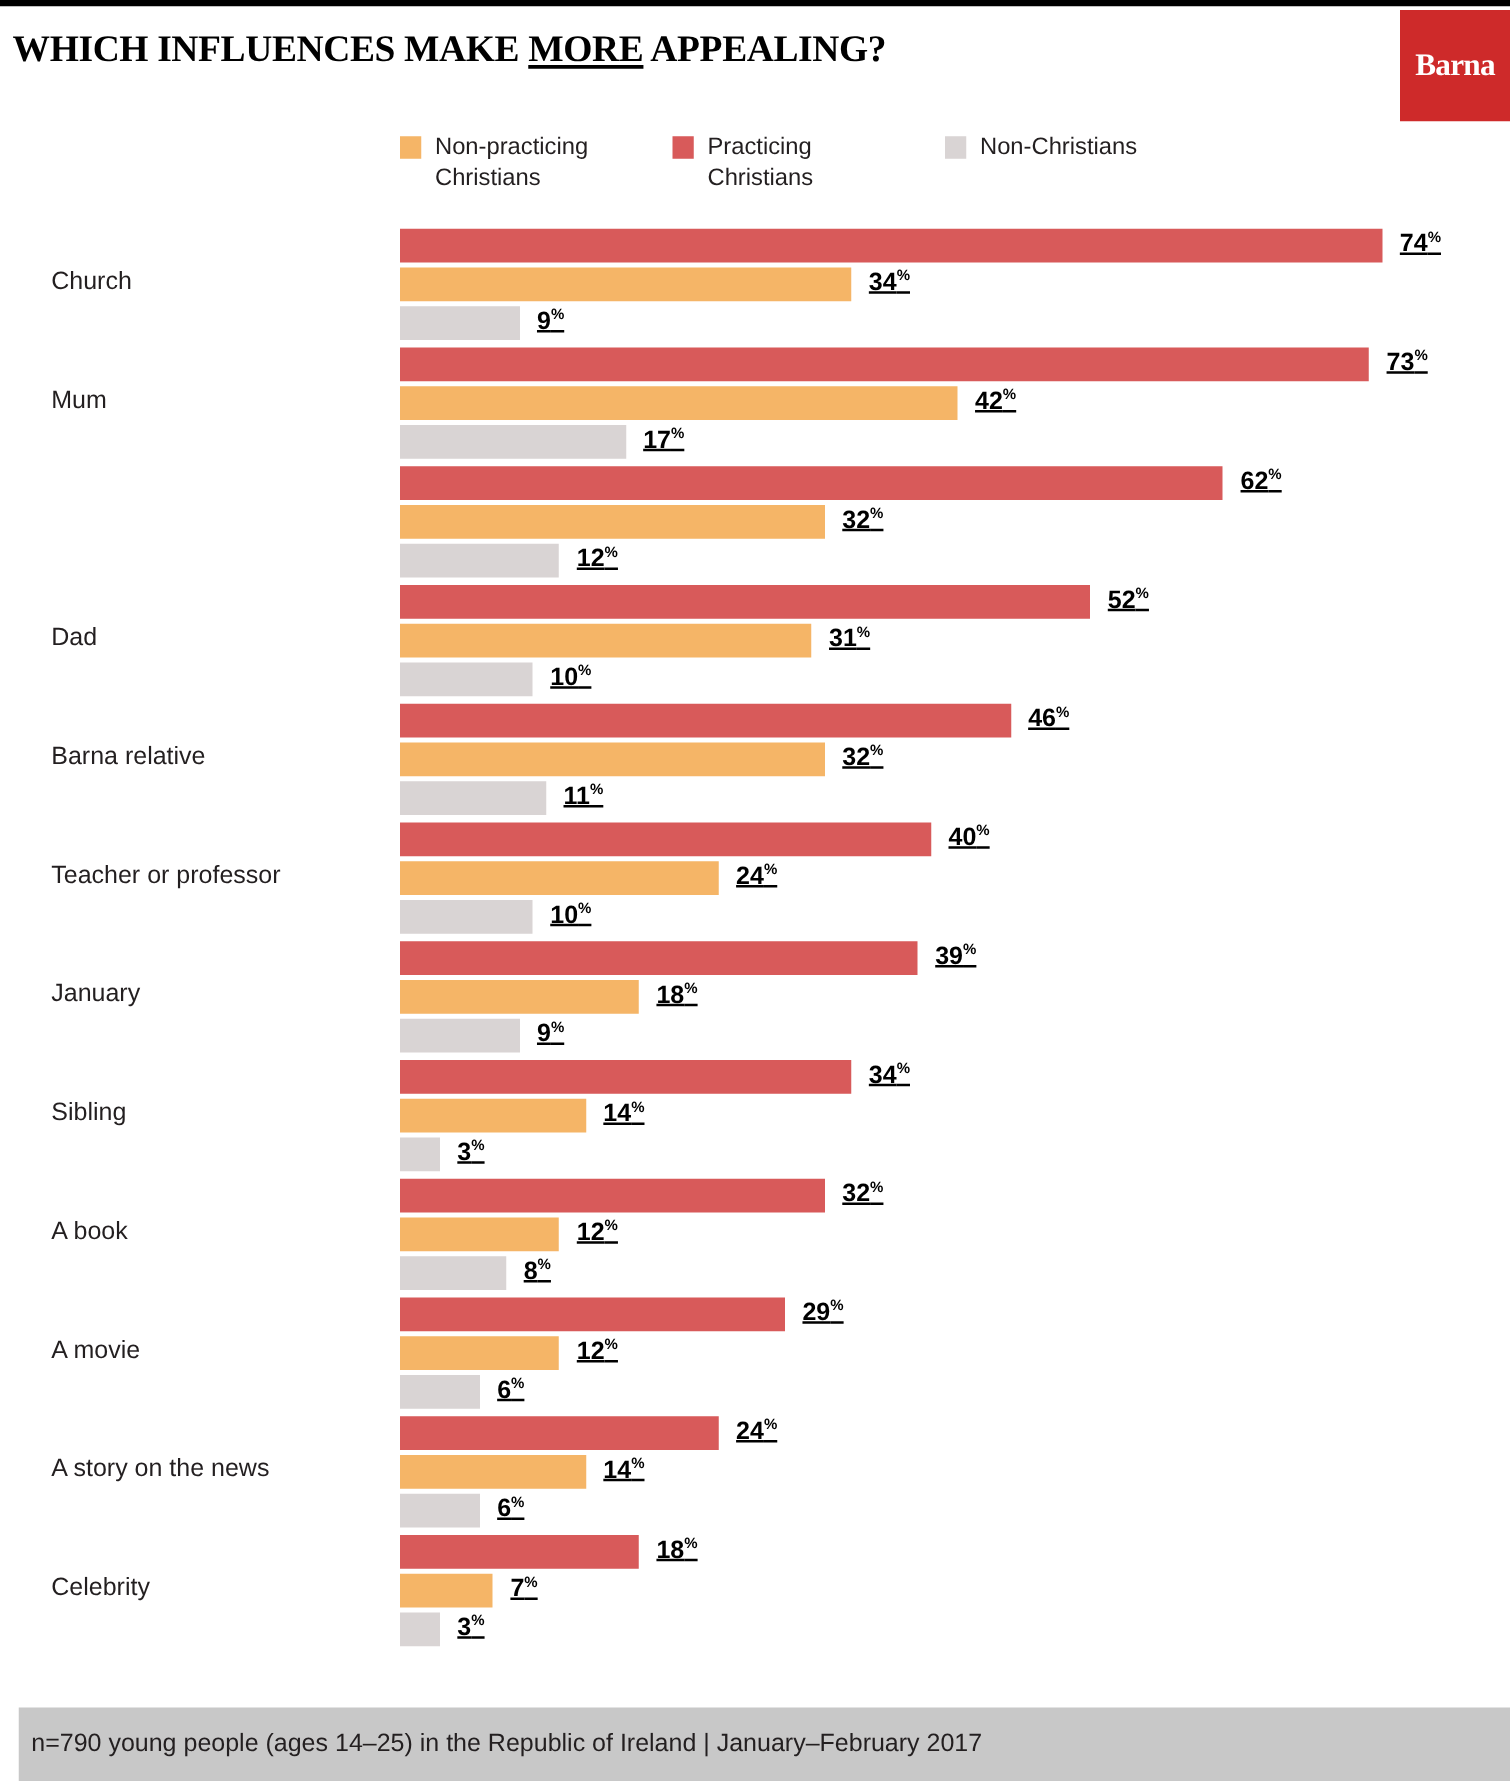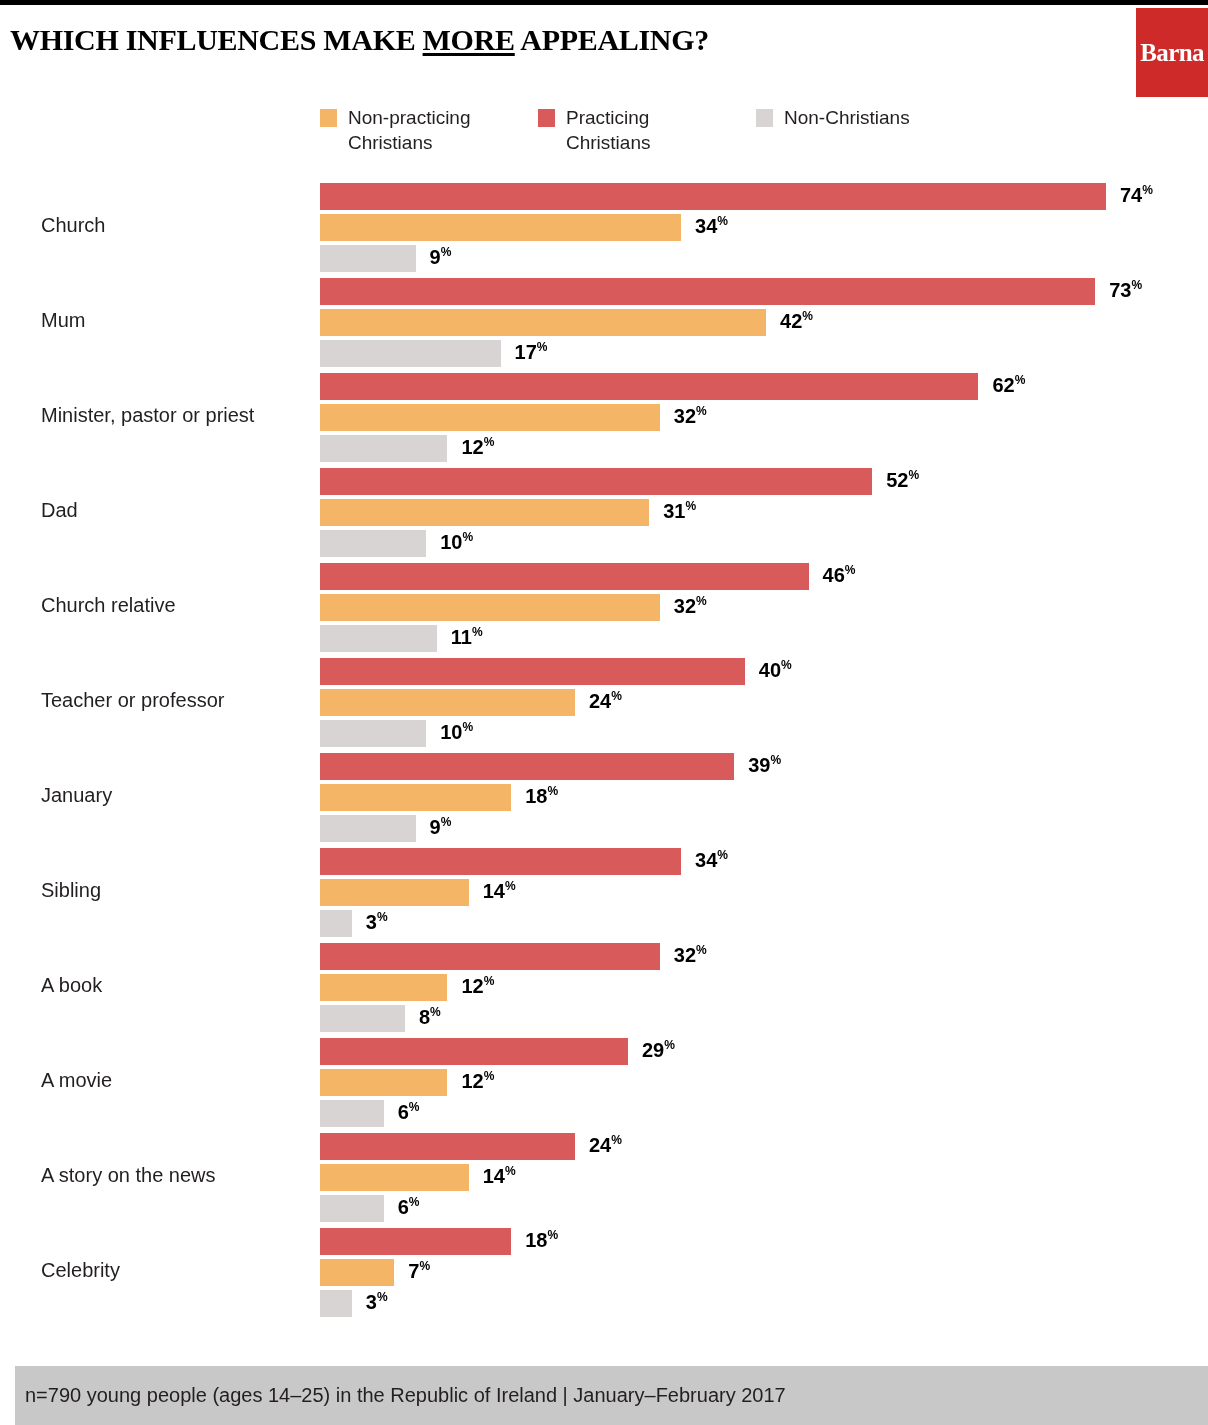--- a/index.html
+++ b/index.html
@@ -28,21 +28,21 @@
     font-size: 30px;
     font-weight: bold;
     letter-spacing: -0.3px;
     color: #000000;
     white-space: nowrap;
   }
   .title .underline { text-decoration: underline; text-underline-offset: 3px; }
   .brand-logo {
     position: absolute;
     right: 0; top: 3px;
-    width: 72px; height: 89px;
+    width: 88px; height: 89px;
     background: #CE2A2A;
     display: flex;
     align-items: center;
     justify-content: center;
   }
   .brand-text {
     color: #ffffff;
     font-size: 25px;
     font-weight: bold;
     letter-spacing: -0.6px;
@@ -92,20 +92,21 @@
     line-height: 28px;
     color: #231f20;
     top: 50%;
     transform: translateY(-50%);
     margin-left: 31px;
   }
   .bars {
     position: absolute;
     left: 320px; top: 6px;
     width: 880px;
+    text-decoration: underline;
   }
   .barrow {
     position: relative;
     height: 31px;
     display: flex;
     align-items: flex-start;
   }
   .bar {
     height: 27px;
     flex: none;
@@ -199,21 +200,20 @@
             <div class="bar bar-org" style="width: 446.04px;"></div>
             <div class="val">42<sup>%</sup></div>
           </div>
           <div class="barrow">
             <div class="bar bar-gray" style="width: 180.54px;"></div>
             <div class="val">17<sup>%</sup></div>
           </div>
         </div>
       </div>
       <div class="group">
-        <div class="cat-label">Minister, pastor or priest</div>
         <div class="bars">
           <div class="barrow">
             <div class="bar bar-red" style="width: 658.44px;"></div>
             <div class="val">62<sup>%</sup></div>
           </div>
           <div class="barrow">
             <div class="bar bar-org" style="width: 339.84px;"></div>
             <div class="val">32<sup>%</sup></div>
           </div>
           <div class="barrow">
@@ -233,21 +233,21 @@
             <div class="bar bar-org" style="width: 329.22px;"></div>
             <div class="val">31<sup>%</sup></div>
           </div>
           <div class="barrow">
             <div class="bar bar-gray" style="width: 106.2px;"></div>
             <div class="val">10<sup>%</sup></div>
           </div>
         </div>
       </div>
       <div class="group">
-        <div class="cat-label">Church relative</div>
+        <div class="cat-label">Barna relative</div>
         <div class="bars">
           <div class="barrow">
             <div class="bar bar-red" style="width: 488.52px;"></div>
             <div class="val">46<sup>%</sup></div>
           </div>
           <div class="barrow">
             <div class="bar bar-org" style="width: 339.84px;"></div>
             <div class="val">32<sup>%</sup></div>
           </div>
           <div class="barrow">

